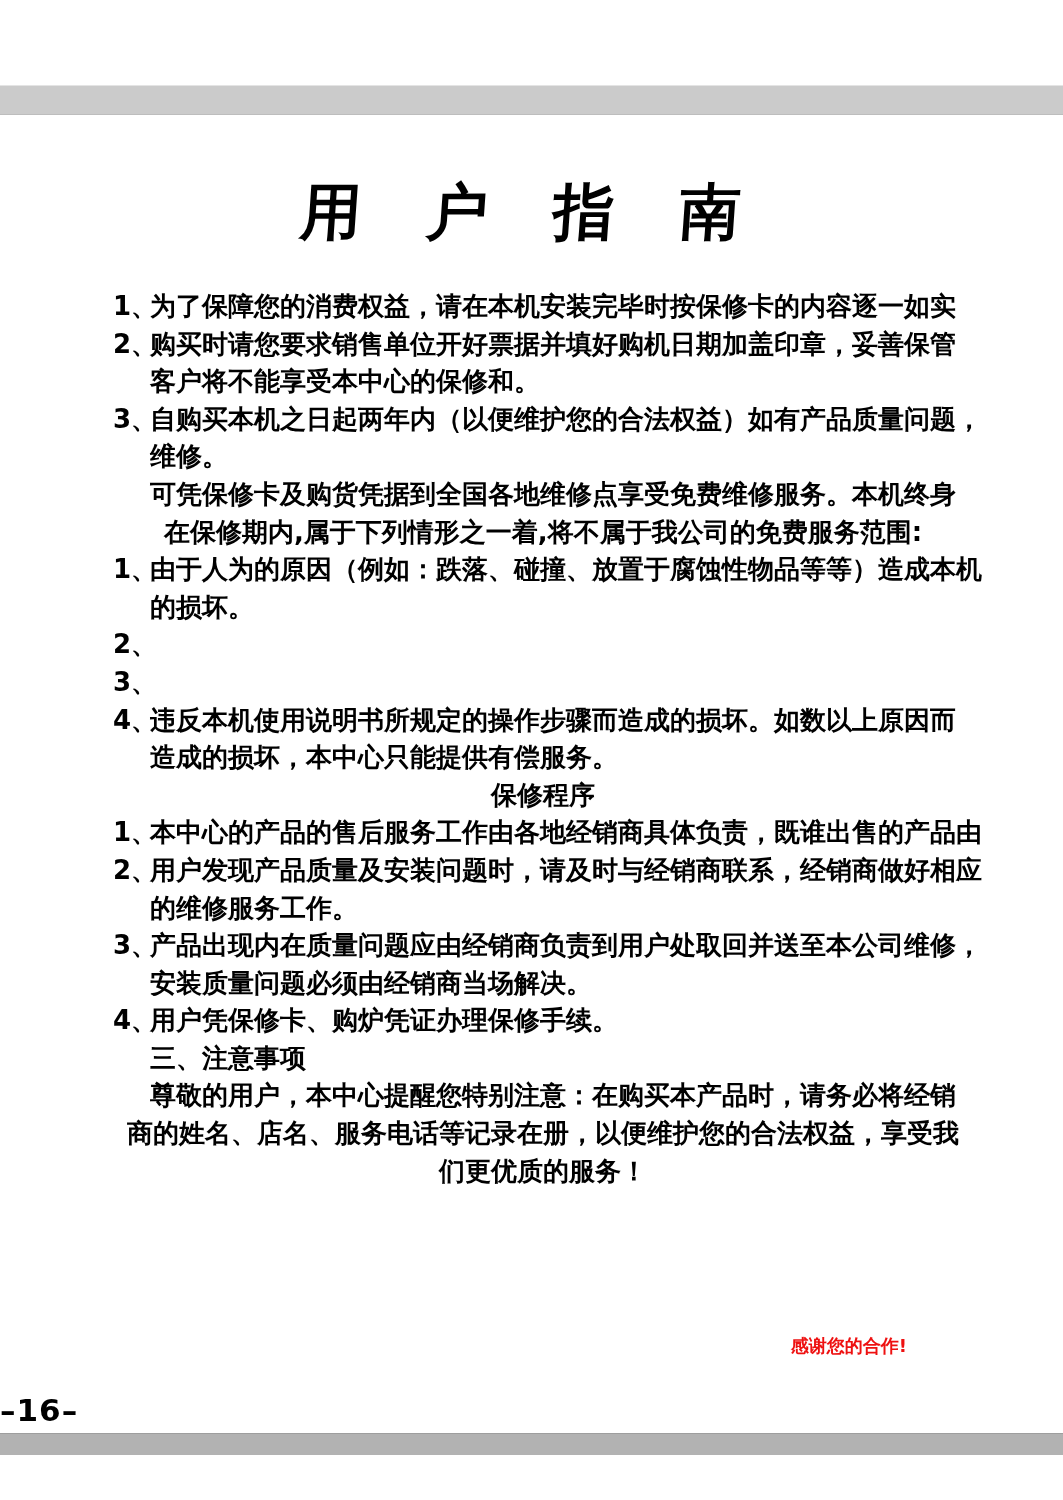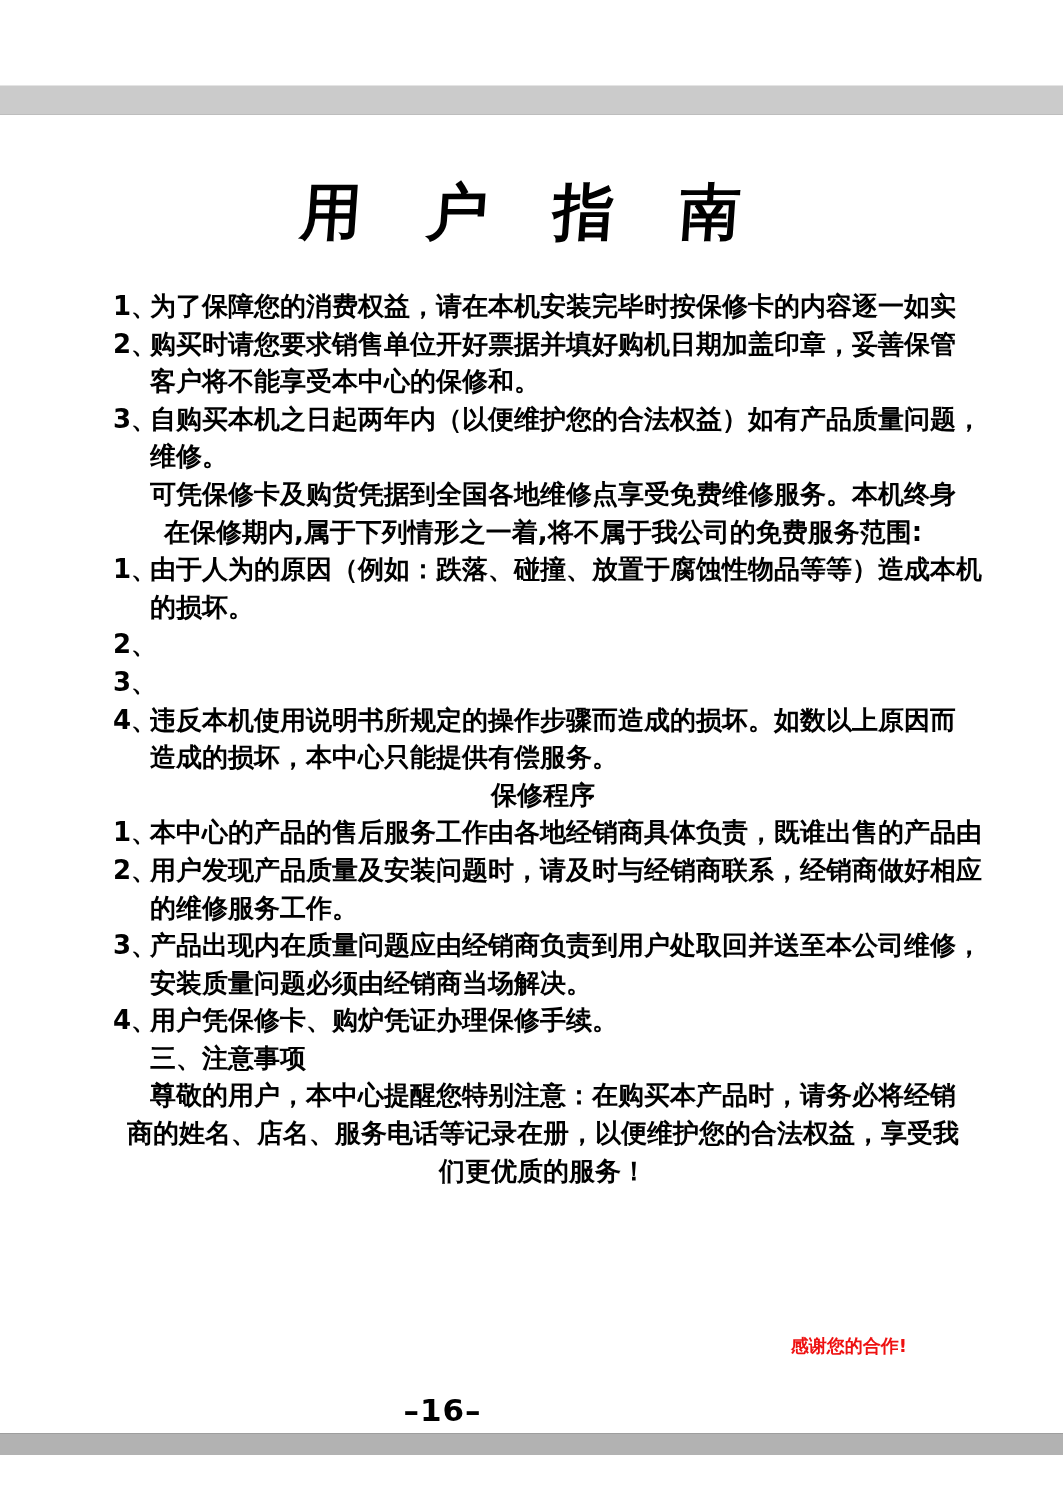--- a/index.html
+++ b/index.html
@@ -50,21 +50,21 @@
   .ln.indented { padding-left: 37px; }
   .thanks-note {
     position: absolute; top: 1290px; right: 156px;
     font-size: 18px; font-weight: bold;
     color: #ee1111;
     white-space: nowrap;
     margin-top: 44px;
   }
   .page-number {
     position: absolute; left: 0; top: 1392px;
-    width: 885px; text-align: center;
+    width: 885px; text-align: left;
     font-size: 31px; font-weight: bold;
     letter-spacing: 1px;
   }
 </style>
 </head>
 <body>
 
 <div class="top-bar"></div>
 
 <div class="doc-title">用 户 指 南</div>

